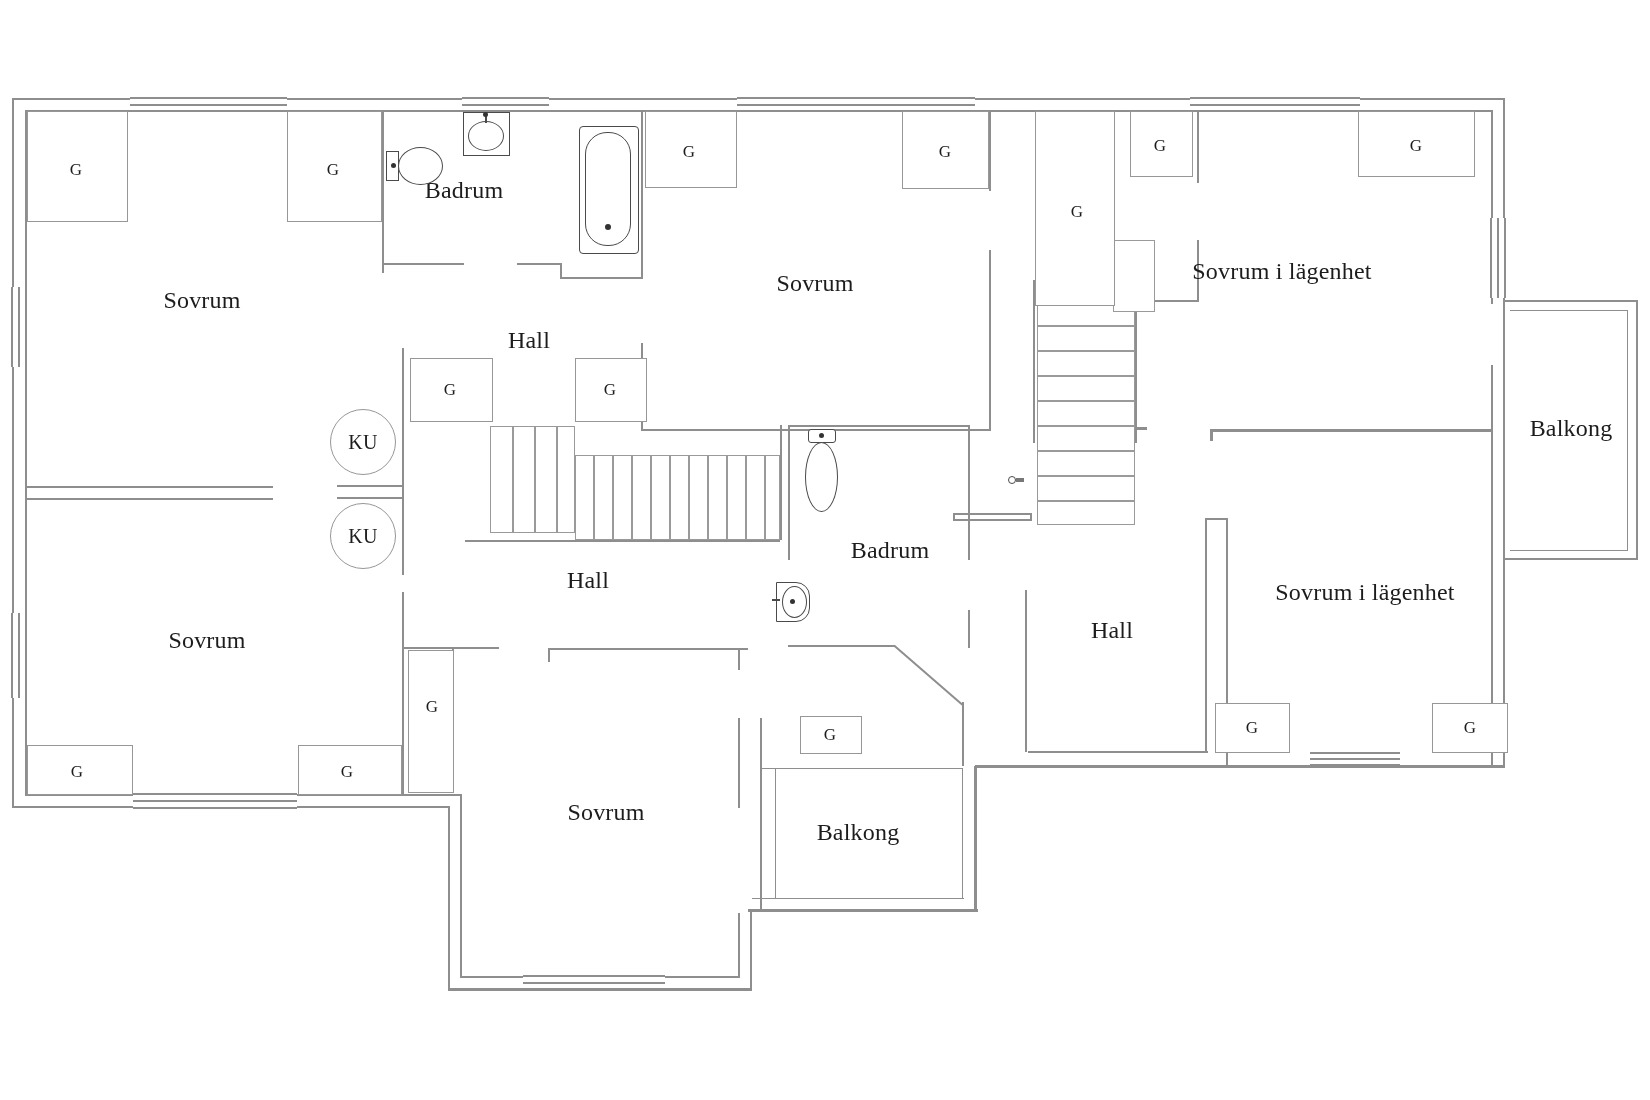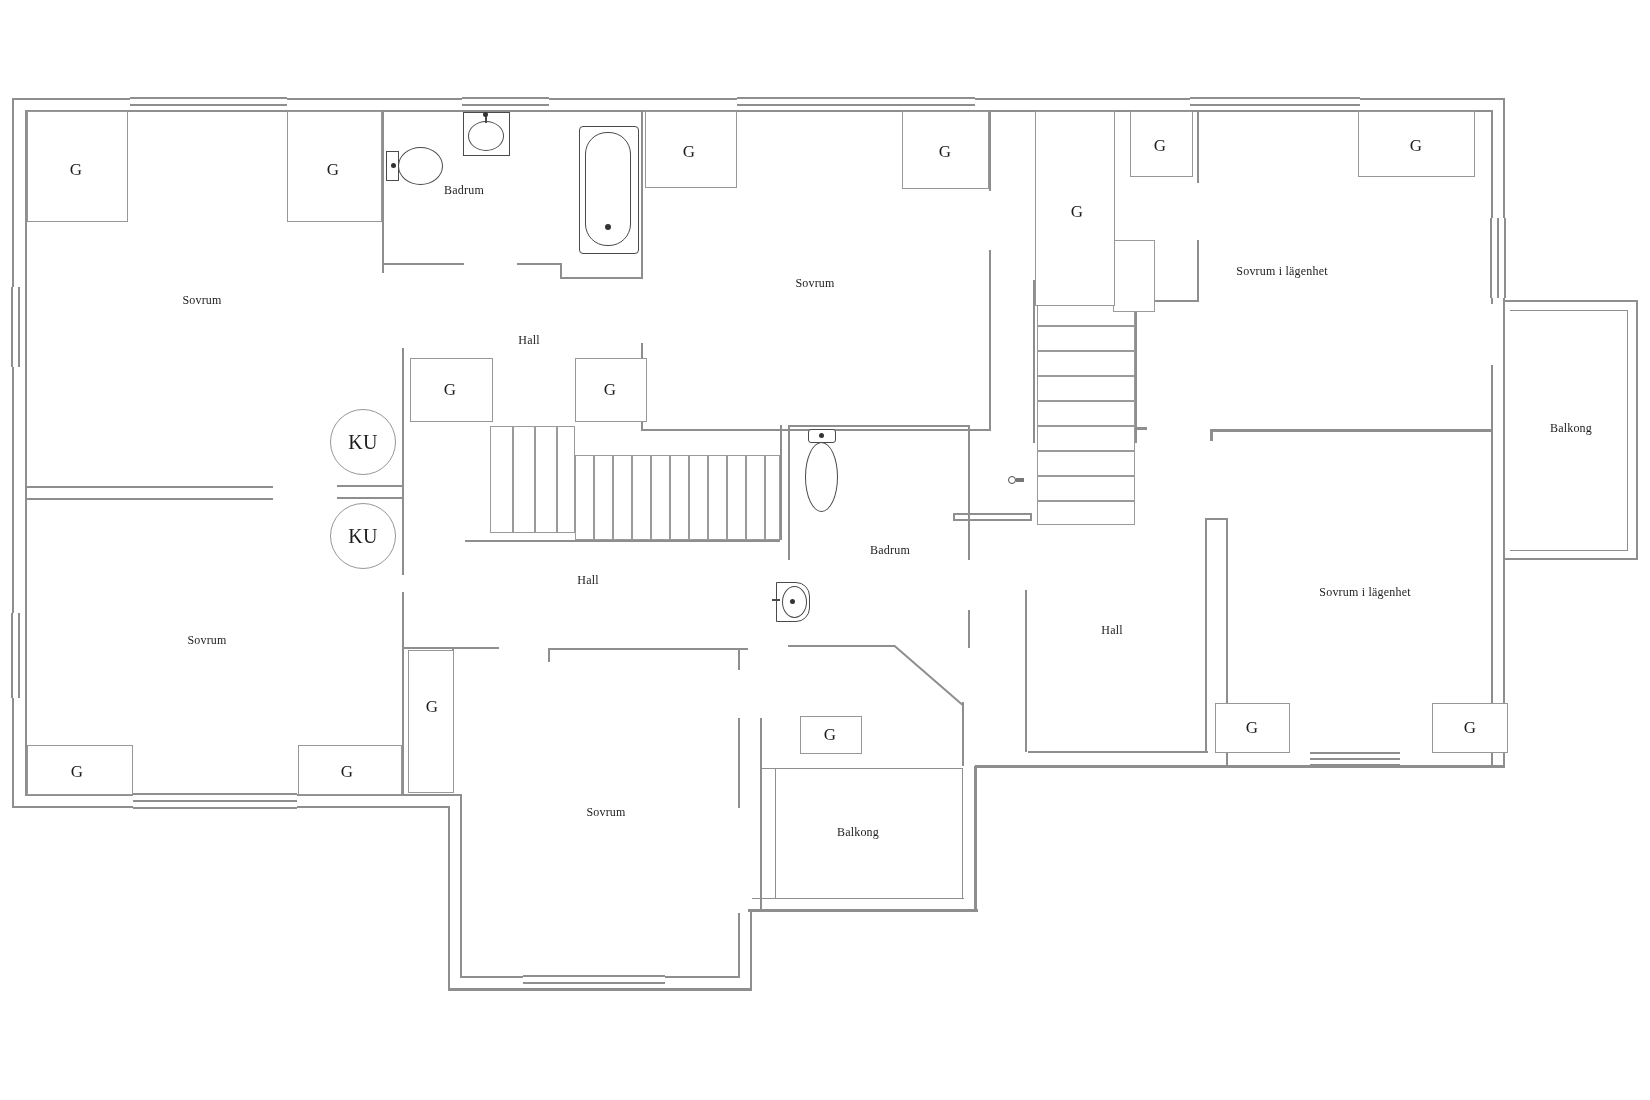--- a/index.html
+++ b/index.html
@@ -5,21 +5,21 @@
   html,body{margin:0;padding:0;background:#ffffff;}
   body{width:1650px;height:1100px;font-family:"Liberation Serif","DejaVu Serif",serif;}
   #plan{position:relative;width:1650px;height:1100px;background:#fff;overflow:hidden;}
   .w{position:absolute;background:#8e8e8e;}
   .diag{position:absolute;background:#8e8e8e;transform-origin:0 0;height:2px;}
   .win{position:absolute;background:#ffffff;}
   .wl{position:absolute;background:#8e8e8e;}
   .box{position:absolute;border:1.5px solid #979797;background:#ffffff;box-sizing:border-box;}
   .plain{position:absolute;border:1.5px solid #9a9a9a;background:#ffffff;box-sizing:border-box;}
   .ku{position:absolute;border:1.5px solid #979797;border-radius:50%;background:#ffffff;box-sizing:border-box;}
-  .lbl{position:absolute;color:#1c1c1c;font-size:12px;transform:translate(-50%,-50%);white-space:nowrap;letter-spacing:.2px;}
+  .lbl{position:absolute;color:#1c1c1c;font-size:24px;transform:translate(-50%,-50%);white-space:nowrap;letter-spacing:.2px;}
   .lbl.g{font-size:17px;}
   .lbl.ku-l{font-size:20px;}
   .fx{position:absolute;box-sizing:border-box;}
   .fx .part{position:absolute;border:1.5px solid #4a4a4a;background:#fff;box-sizing:border-box;}
   .fx .thin{border-width:1px;}
   .dot{position:absolute;background:#333;border-radius:50%;}
   .stairbox{position:absolute;border:1.5px solid #9a9a9a;background:#fff;box-sizing:border-box;}
   .tread{position:absolute;background:#9a9a9a;}
 </style>
 </head>

